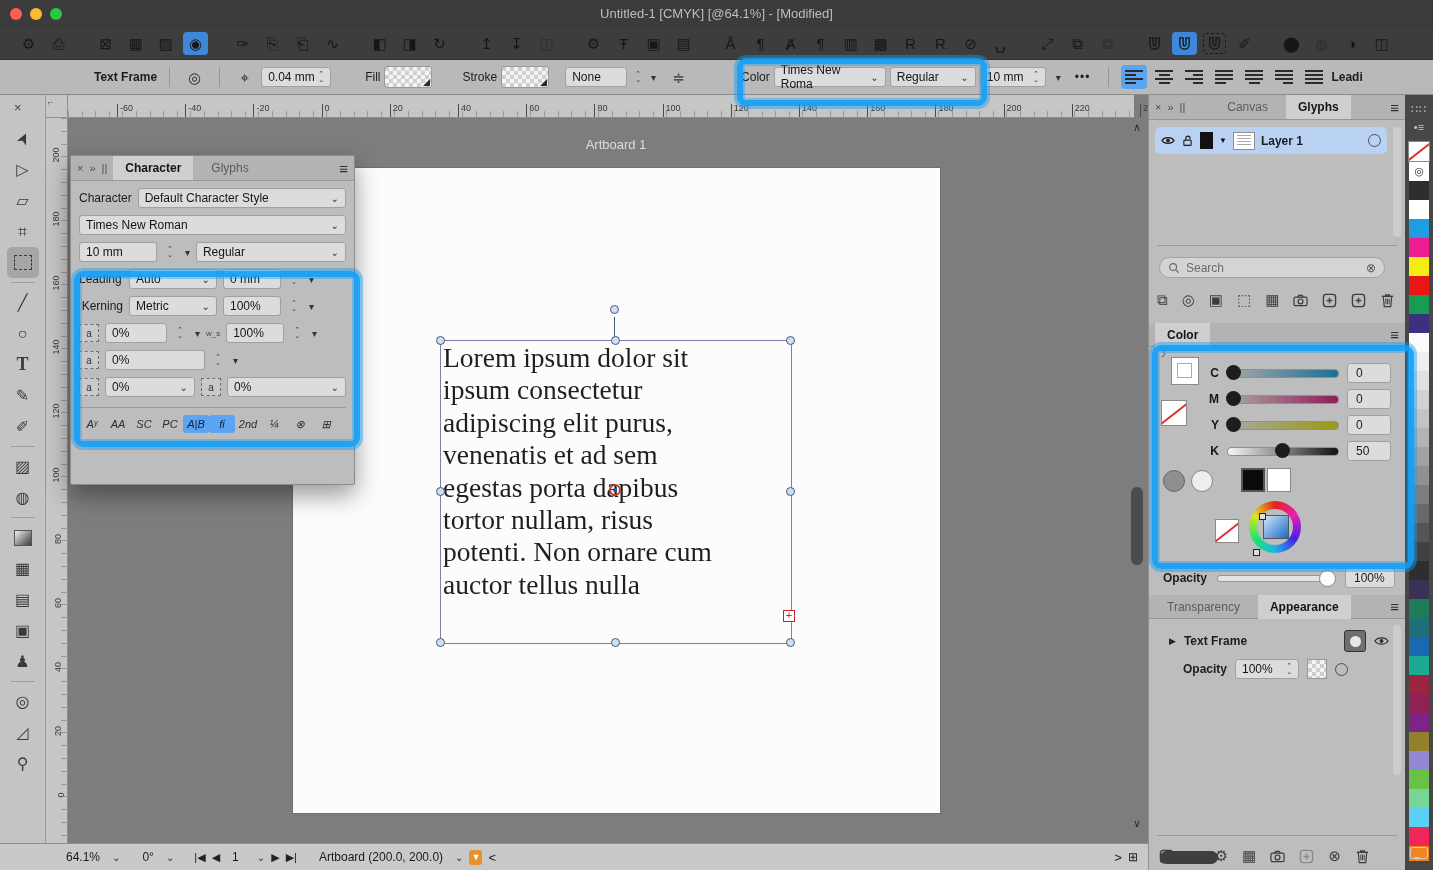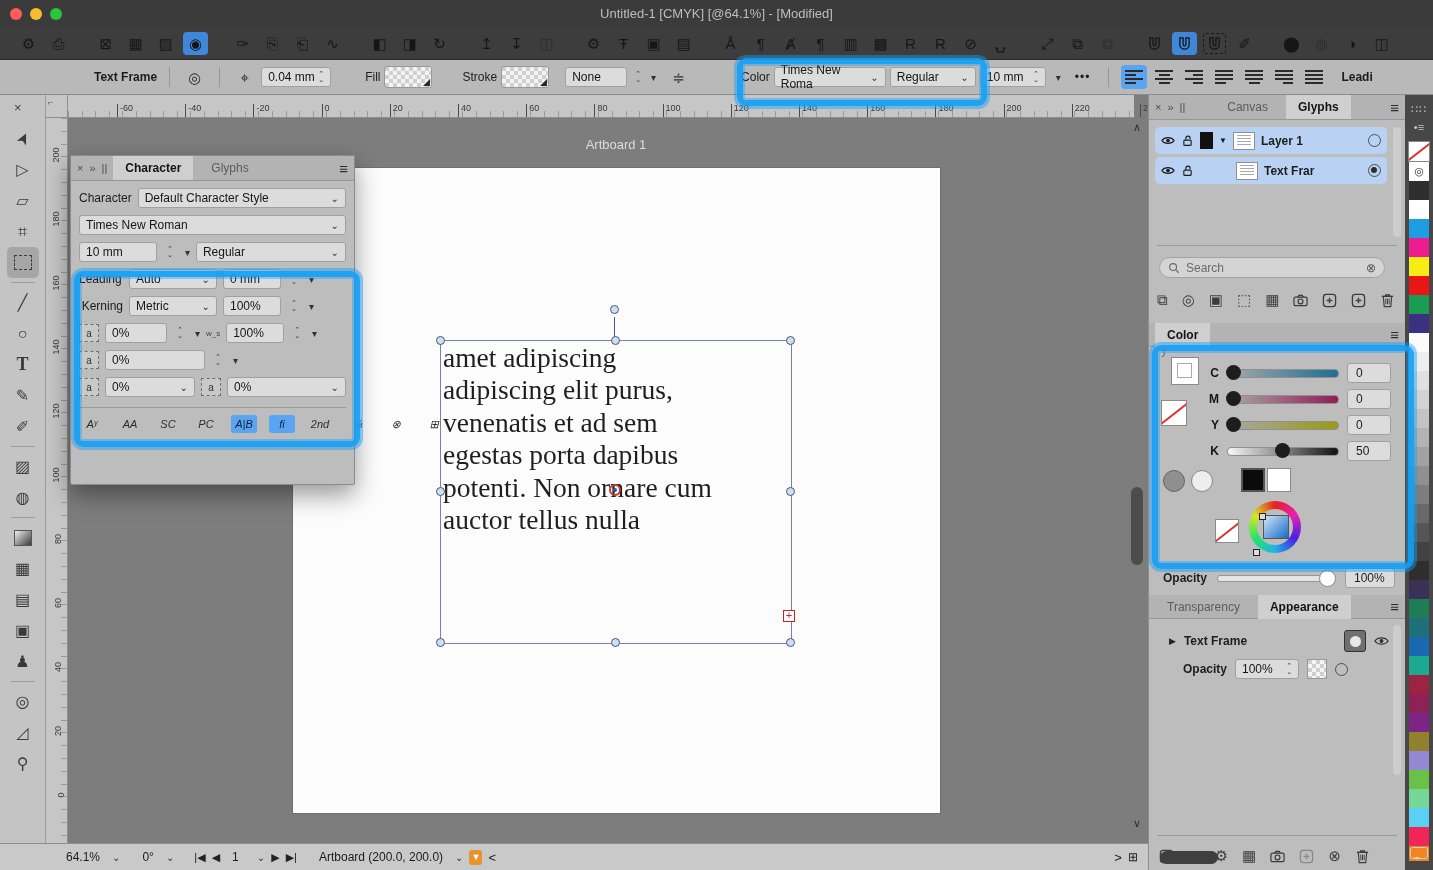--- a/index.html
+++ b/index.html
@@ -347,21 +347,21 @@
             <i></i>
             <i></i>
           </span>
           <span class="alic al-ja">
             <i></i>
             <i></i>
             <i></i>
             <i></i>
           </span>
         </span>
-      <span class="ctxlabel" style="margin-left:10px;font-weight:bold">Leadi</span>
+      <span class="ctxlabel" style="margin-left:0;font-weight:bold">Leadi</span>
     </div>
   </div>
 
   <div class="abs" id="toolpal">
     <div class="closer">×</div>
     <div id="toollist">
         <div class="tool" style="transform: rotate(-65deg);">➤</div>
         <div class="tool">▷</div>
         <div class="tool">▱</div>
         <div class="tool">⌗</div>
@@ -391,24 +391,26 @@
         <div class="tool">⚲</div>
       </div>
   </div>
 
   <div class="abs" id="canvas">
     <div class="abs" id="artboard"></div>
     <div class="abs" id="artboardlabel">Artboard 1</div>
 
     <div class="abs" id="textframe"></div>
     <div class="abs" id="textlines">
-        <div>amet adipiscing</div>
+        <div>Lorem ipsum dolor sit</div>
+        <div>ipsum consectetur</div>
         <div>adipiscing elit purus,</div>
         <div>venenatis et ad sem</div>
         <div>egestas porta dapibus</div>
+        <div>tortor nullam, risus</div>
         <div>potenti. Non ornare cum</div>
         <div>auctor tellus nulla</div>
       </div>
     <div class="abs" id="rotstem"></div>
     <div class="abs handle" style="left:564px;top:210px"></div>
     <div class="abs" id="handles">
         <div class="handle" style="left: 389.5px; top: 240.5px; position: absolute;"></div>
         <div class="handle" style="left: 564.5px; top: 240.5px; position: absolute;"></div>
         <div class="handle" style="left: 739.5px; top: 240.5px; position: absolute;"></div>
         <div class="handle" style="left: 389.5px; top: 391.5px; position: absolute;"></div>
@@ -561,21 +563,21 @@
           <span>0%</span>
           <span class="selarrow" style="margin-left:auto">⌄</span>
         </span>
       <span class="aicon">a</span>
       <span class="field grow">
           <span>0%</span>
           <span class="selarrow" style="margin-left:auto">⌄</span>
         </span>
     </div>
     <div style="height:1px;background:#9a9a9a;margin:10px 8px 0 8px"></div>
-    <div class="cprow" id="charfeatures" style="gap:12px">
+    <div class="cprow" id="charfeatures" style="gap:0">
         <span class="featbtn">Aʸ</span>
         <span class="featbtn">AA</span>
         <span class="featbtn">SC</span>
         <span class="featbtn">PC</span>
         <span class="featbtn active">A|B</span>
         <span class="featbtn active">fi</span>
         <span class="featbtn">2nd</span>
         <span class="featbtn">¼</span>
         <span class="featbtn">⊗</span>
         <span class="featbtn">⊞</span>
@@ -597,31 +599,20 @@
           <use href="#i-eye"></use>
         </svg>
       <svg class="svgic" style="width:13px;height:13px">
           <use href="#i-lock"></use>
         </svg>
       <span class="chip"></span>
       <span style="font-size:8px;color:#111">▼</span>
       <span class="thumb"></span>
       <span style="font-weight:bold;font-size:12px">Layer 1</span>
       <span class="radio" style="margin-left:auto"></span>
-    </div>
-    <div class="layerrow" style="top:62px">
-      <svg class="svgic" style="width:14px;height:11px">
-          <use href="#i-eye"></use>
-        </svg>
-      <svg class="svgic" style="width:13px;height:13px">
-          <use href="#i-lock"></use>
-        </svg>
-      <span class="thumb" style="margin-left:36px"></span>
-      <span style="font-weight:bold;font-size:12px">Text Frar</span>
-      <span class="radio filled" style="margin-left:auto"></span>
     </div>
     <div class="panelscroll" style="left:244px;top:32px;height:110px"></div>
     <div class="abs" style="left:8px;top:150px;width:240px;height:1px;background:#9a9a9a"></div>
 
     <div class="abs" id="searchbox">
       <svg class="svgic" style="width:12px;height:12px">
           <use href="#i-search"></use>
         </svg>
       <span>Search</span>
       <span style="margin-left:auto;color:#555">⊗</span>

